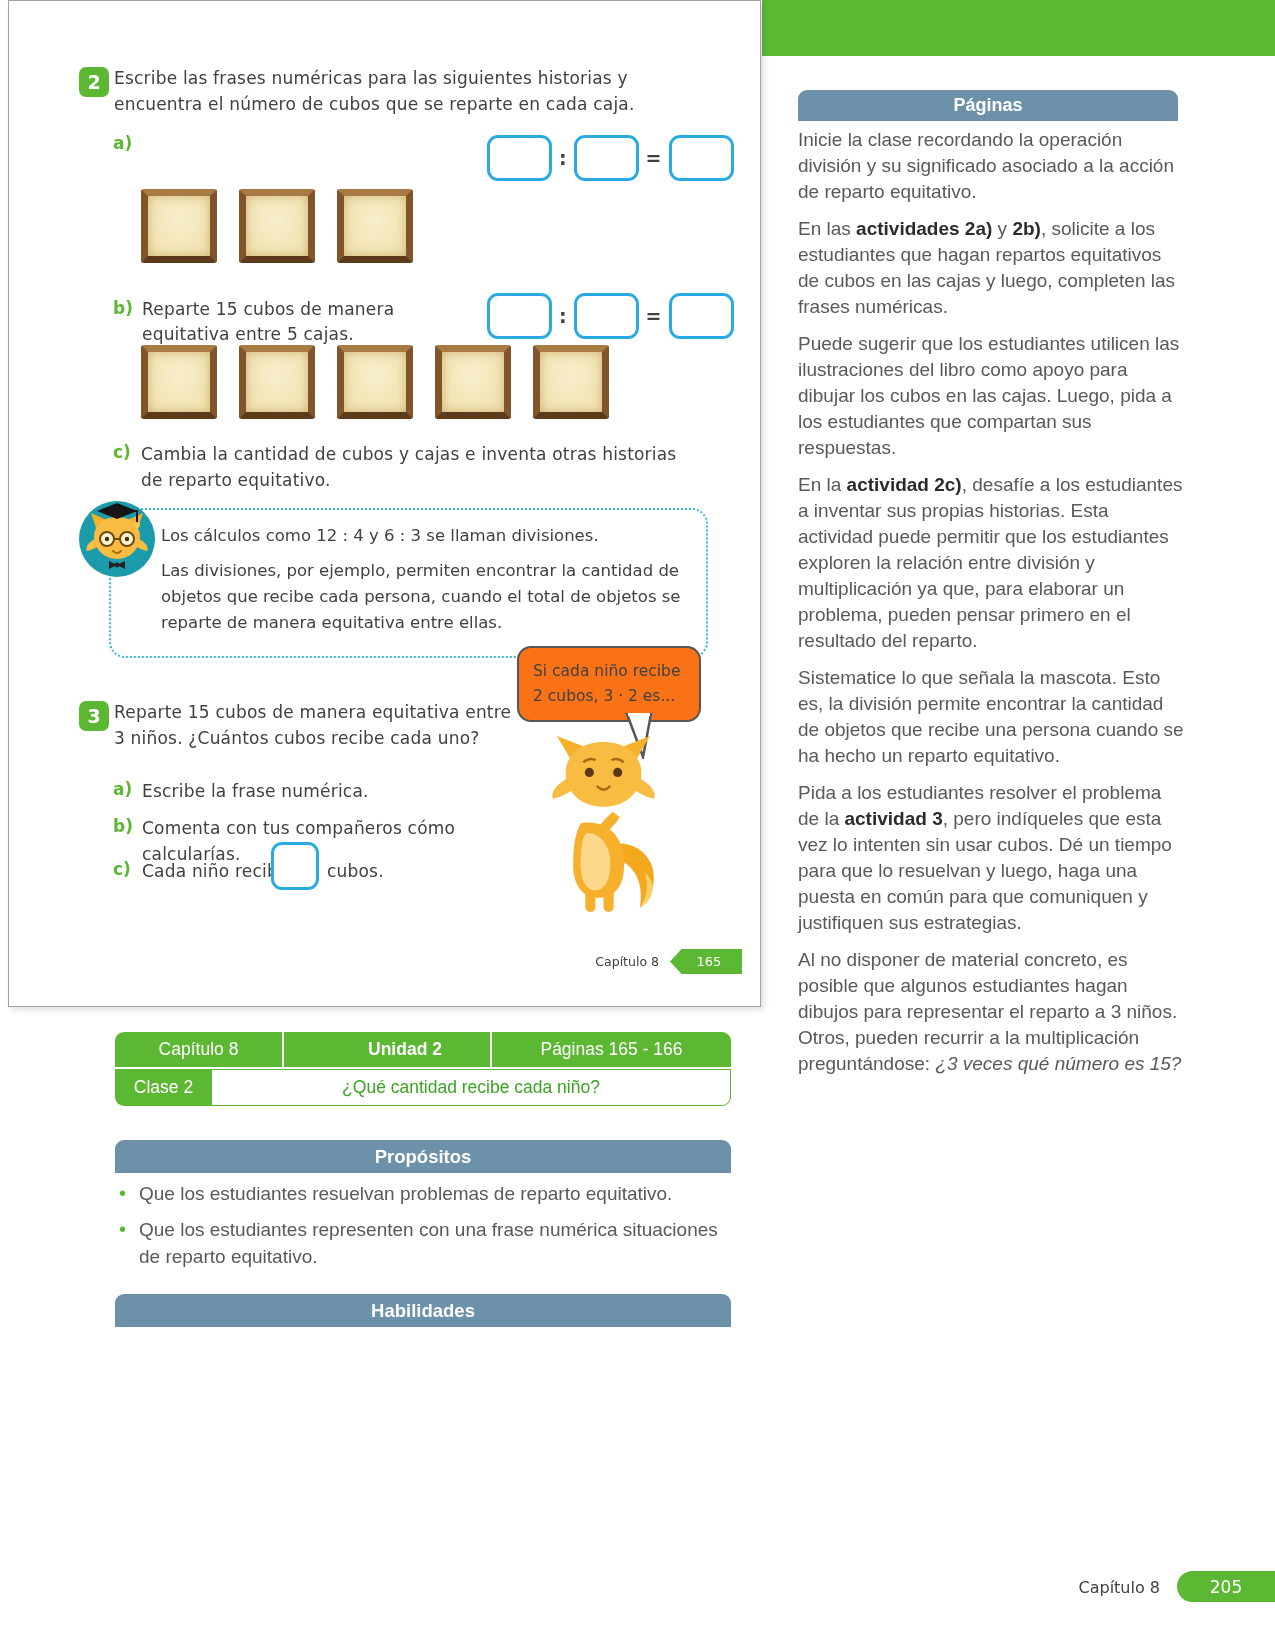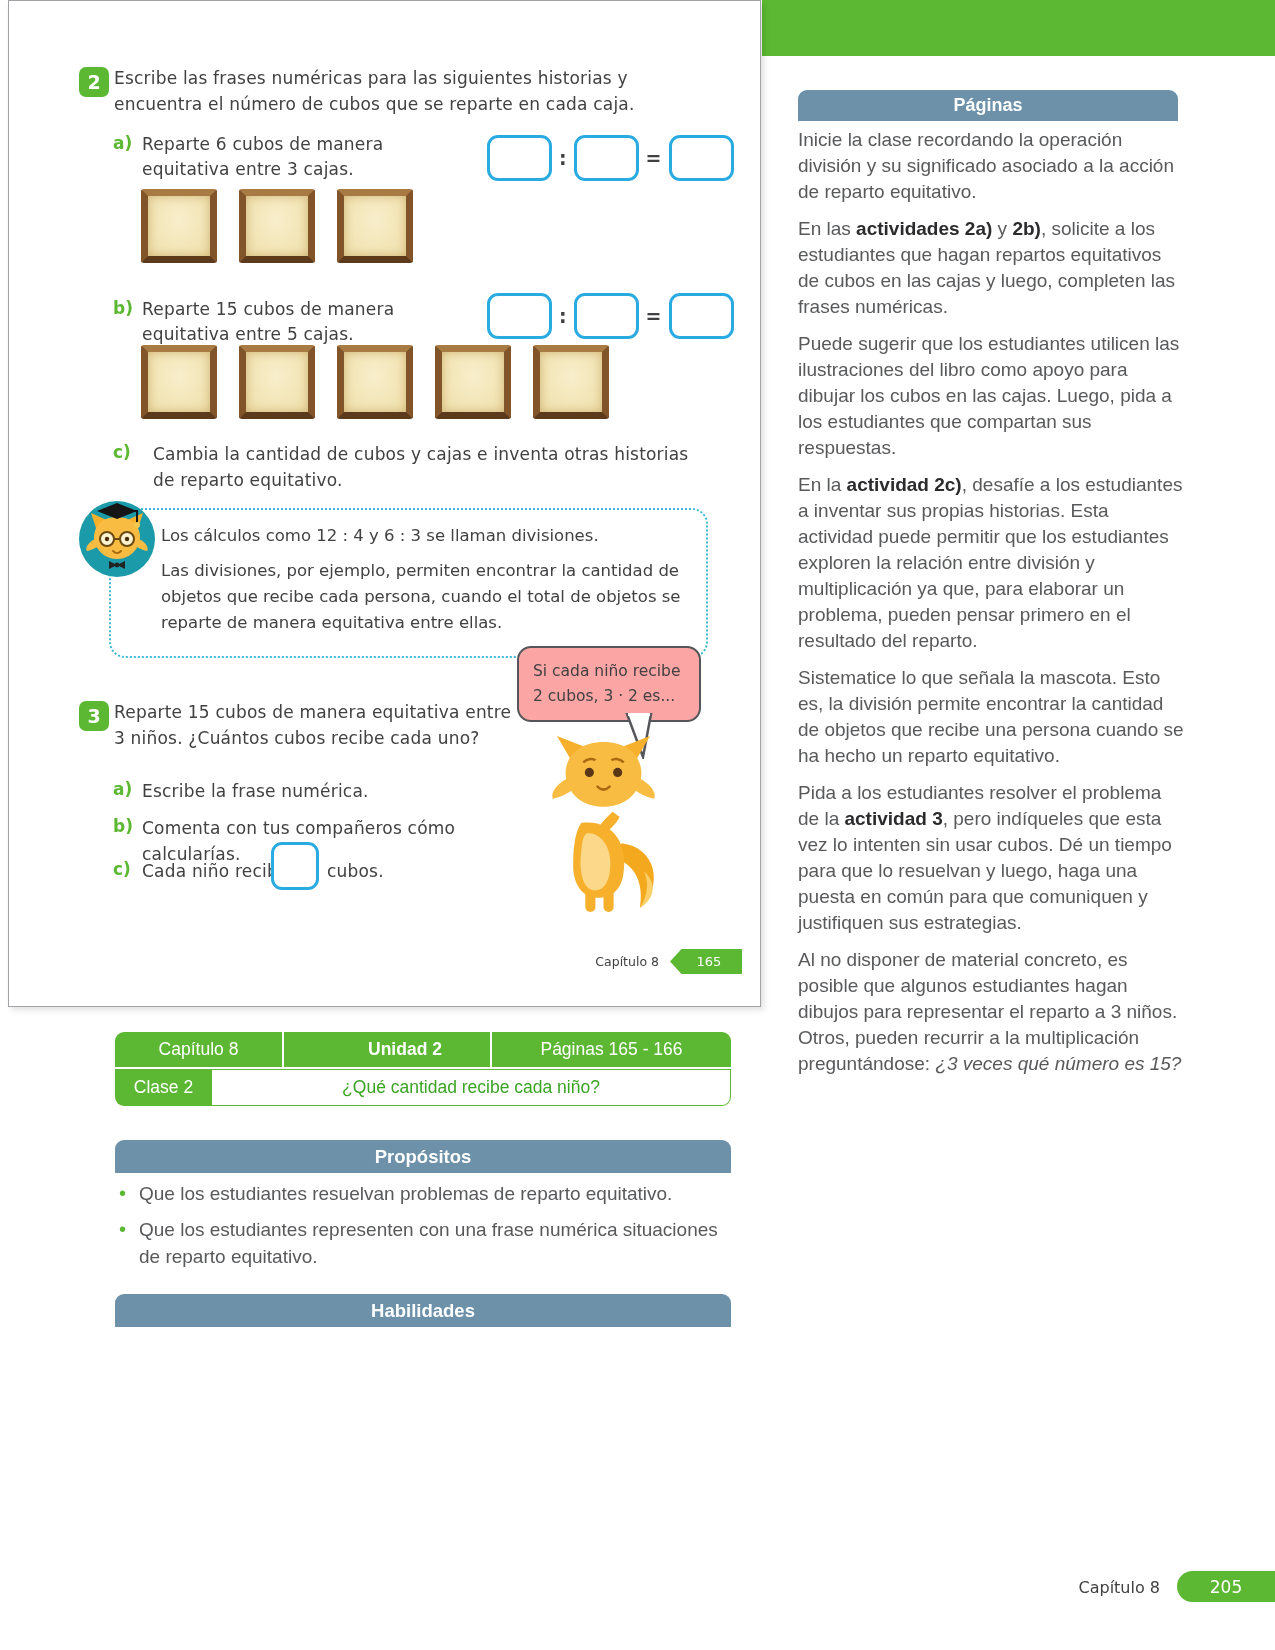--- a/index.html
+++ b/index.html
@@ -33,21 +33,21 @@
   .caja{width:62px;height:60px;border:7px solid;border-color:#a87a44 #82542a #5e3a1d #82542a;border-radius:3px;
         background:radial-gradient(ellipse at 50% 40%, #f8eecb, #eedfa9);
         box-shadow:inset 0 0 10px rgba(170,125,50,.45);}
   .note{position:absolute;left:100px;top:507px;width:595px;height:146px;
         border:2px dotted var(--note_teal);border-radius:16px;background:#fff;}
   .note .l1{position:absolute;left:50px;top:16px;font-size:16.5px;}
   .note .l1 b{font-weight:normal;}
   .note .body{position:absolute;left:50px;top:48px;width:522px;font-size:16.5px;line-height:26px;}
   .avatar{position:absolute;left:70px;top:500px;width:76px;height:76px;}
   .bubble{position:absolute;left:508px;top:645px;width:152px;padding:11px 14px;border:2.5px solid #55565a;
-          border-radius:14px;background:#fca5a5;font-size:15.5px;line-height:25px;}
+          border-radius:14px;background:#f97316;font-size:15.5px;line-height:25px;}
   .bubble-tail{position:absolute;left:615px;top:712px;width:30px;height:46px;}
   .fox{position:absolute;left:532px;top:733px;width:125px;height:182px;}
   .mini-slot{position:absolute;left:262px;top:841px;width:42px;height:42px;background:#fff;
              border:3px solid var(--input_blue);border-radius:11px;}
   .bk-footer-ch{position:absolute;left:540px;top:953px;width:110px;text-align:right;font-size:12.5px;color:var(--ink);}
   .bk-footer-badge{position:absolute;left:661px;top:948px;width:72px;height:25px;background:var(--green);
                    clip-path:polygon(0 50%, 16% 0, 100% 0, 100% 100%, 16% 100%);
                    color:#fff;font-size:13px;display:flex;align-items:center;justify-content:center;padding-left:6px;box-sizing:border-box;}
 
   
@@ -95,21 +95,20 @@
 <div id="canvas">
 
   <div class="topbar"></div>
 
   <div class="book">
 
     <div class="act-badge" style="left:70px;top:66px;">2</div>
     <div class="bktext" style="left:105px;top:64px;width:552px;">Escribe las frases numéricas para las siguientes historias y encuentra el número de cubos que se reparte en cada caja.</div>
 
     <span class="ilabel" style="left:104px;top:132px;">a)</span>
-    <div class="bktext" style="left:133px;top:131px;width:315px;line-height:25px;">Reparte 6 cubos de manera equitativa entre 3 cajas.</div>
 
     <div class="eq" style="left:478px;top:134px;">
       <div class="slot"></div>
       <span class="sym">:</span>
       <div class="slot"></div>
       <span class="sym">=</span>
       <div class="slot"></div>
     </div>
 
     <div class="cajas" style="left:132px;top:188px;">
@@ -131,21 +130,21 @@
 
     <div class="cajas" style="left:132px;top:344px;">
         <div class="caja"></div>
         <div class="caja"></div>
         <div class="caja"></div>
         <div class="caja"></div>
         <div class="caja"></div>
       </div>
 
     <span class="ilabel" style="left:104px;top:441px;">c)</span>
-    <div class="bktext" style="left:144px;top:440px;width:552px;">Cambia la cantidad de cubos y cajas e inventa otras historias de reparto equitativo.</div>
+    <div class="bktext" style="left:132px;top:440px;width:552px;">Cambia la cantidad de cubos y cajas e inventa otras historias de reparto equitativo.</div>
 
     <div class="note">
       <div class="l1">
         <span>Los cálculos como 12 : 4 y 6 : 3 se llaman </span><b>divisiones</b><span>.</span>
       </div>
       <div class="body">Las divisiones, por ejemplo, permiten encontrar la cantidad de objetos que recibe cada persona, cuando el total de objetos se reparte de manera equitativa entre ellas.</div>
     </div>
     <div class="avatar">
       <svg viewBox="0 0 76 76" width="76" height="76">
         <circle cx="38" cy="38" r="38" fill="#1b9aaa"></circle>

